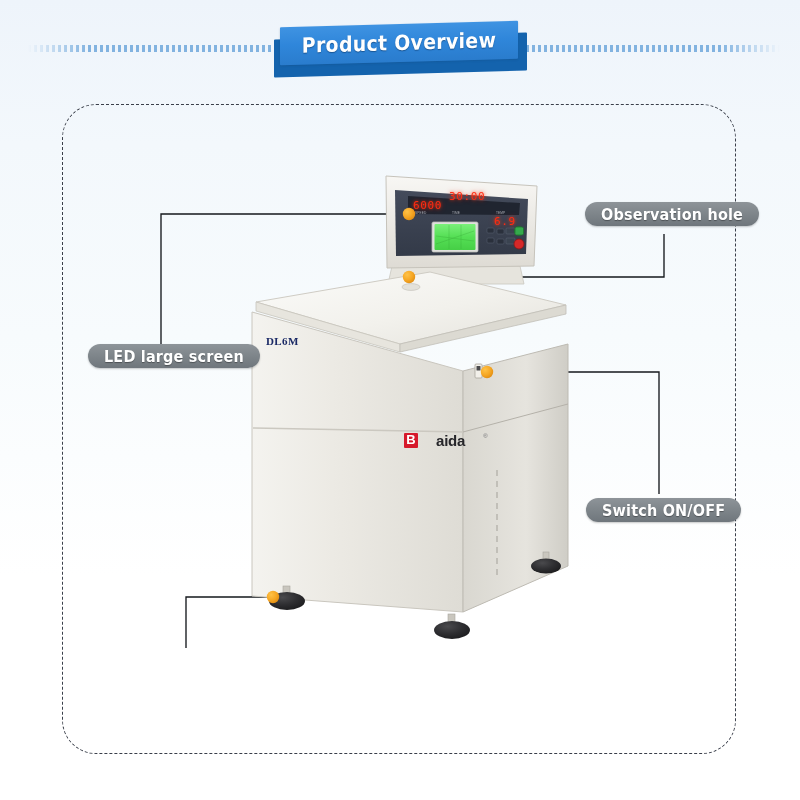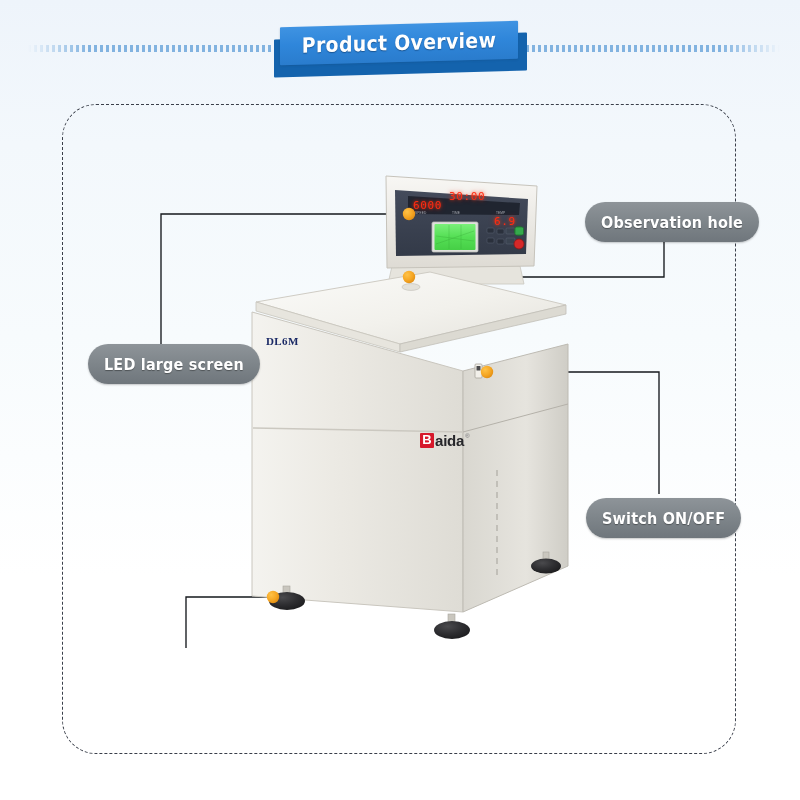--- a/index.html
+++ b/index.html
@@ -124,21 +124,21 @@
     border-radius: 999px;
     color: #ffffff;
     font-family: "Liberation Sans Narrow", "DejaVu Sans Condensed", "Liberation Sans", sans-serif;
     font-weight: bold;
     font-size: 16px;
     letter-spacing: 0.2px;
     white-space: nowrap;
     box-shadow: 0 1px 2px rgba(0,0,0,0.22);
     text-shadow: 0 1px 1px rgba(0,0,0,0.35);
     padding: 0 16px;
-    height: 40px;
+    height: 24px;
     box-sizing: border-box;
   }
   #callout-led       { left: 88px;  top: 344px; }
   #callout-obs       { left: 585px; top: 202px; }
   #callout-switch    { left: 586px; top: 498px; }
   #callout-rubber    { left: 128px; top: 652px; }
 
   
   .led-digits {
     position: absolute;
@@ -177,25 +177,25 @@
     color: #1b2a66;
     font-family: "Liberation Serif", serif;
     font-weight: bold;
     font-size: 11px;
     letter-spacing: 0.4px;
     white-space: nowrap;
   }
 
   #brand-badge {
     position: absolute;
-    left: 420px;
+    left: 404px;
     top: 432px;
     display: flex;
     align-items: center;
-    gap: 1px;
+    gap: 18px;
     white-space: nowrap;
   }
   #brand-mark {
     width: 14px;
     height: 15px;
     background: #d6192b;
     border-radius: 1px;
     position: relative;
     display: inline-block;
   }

